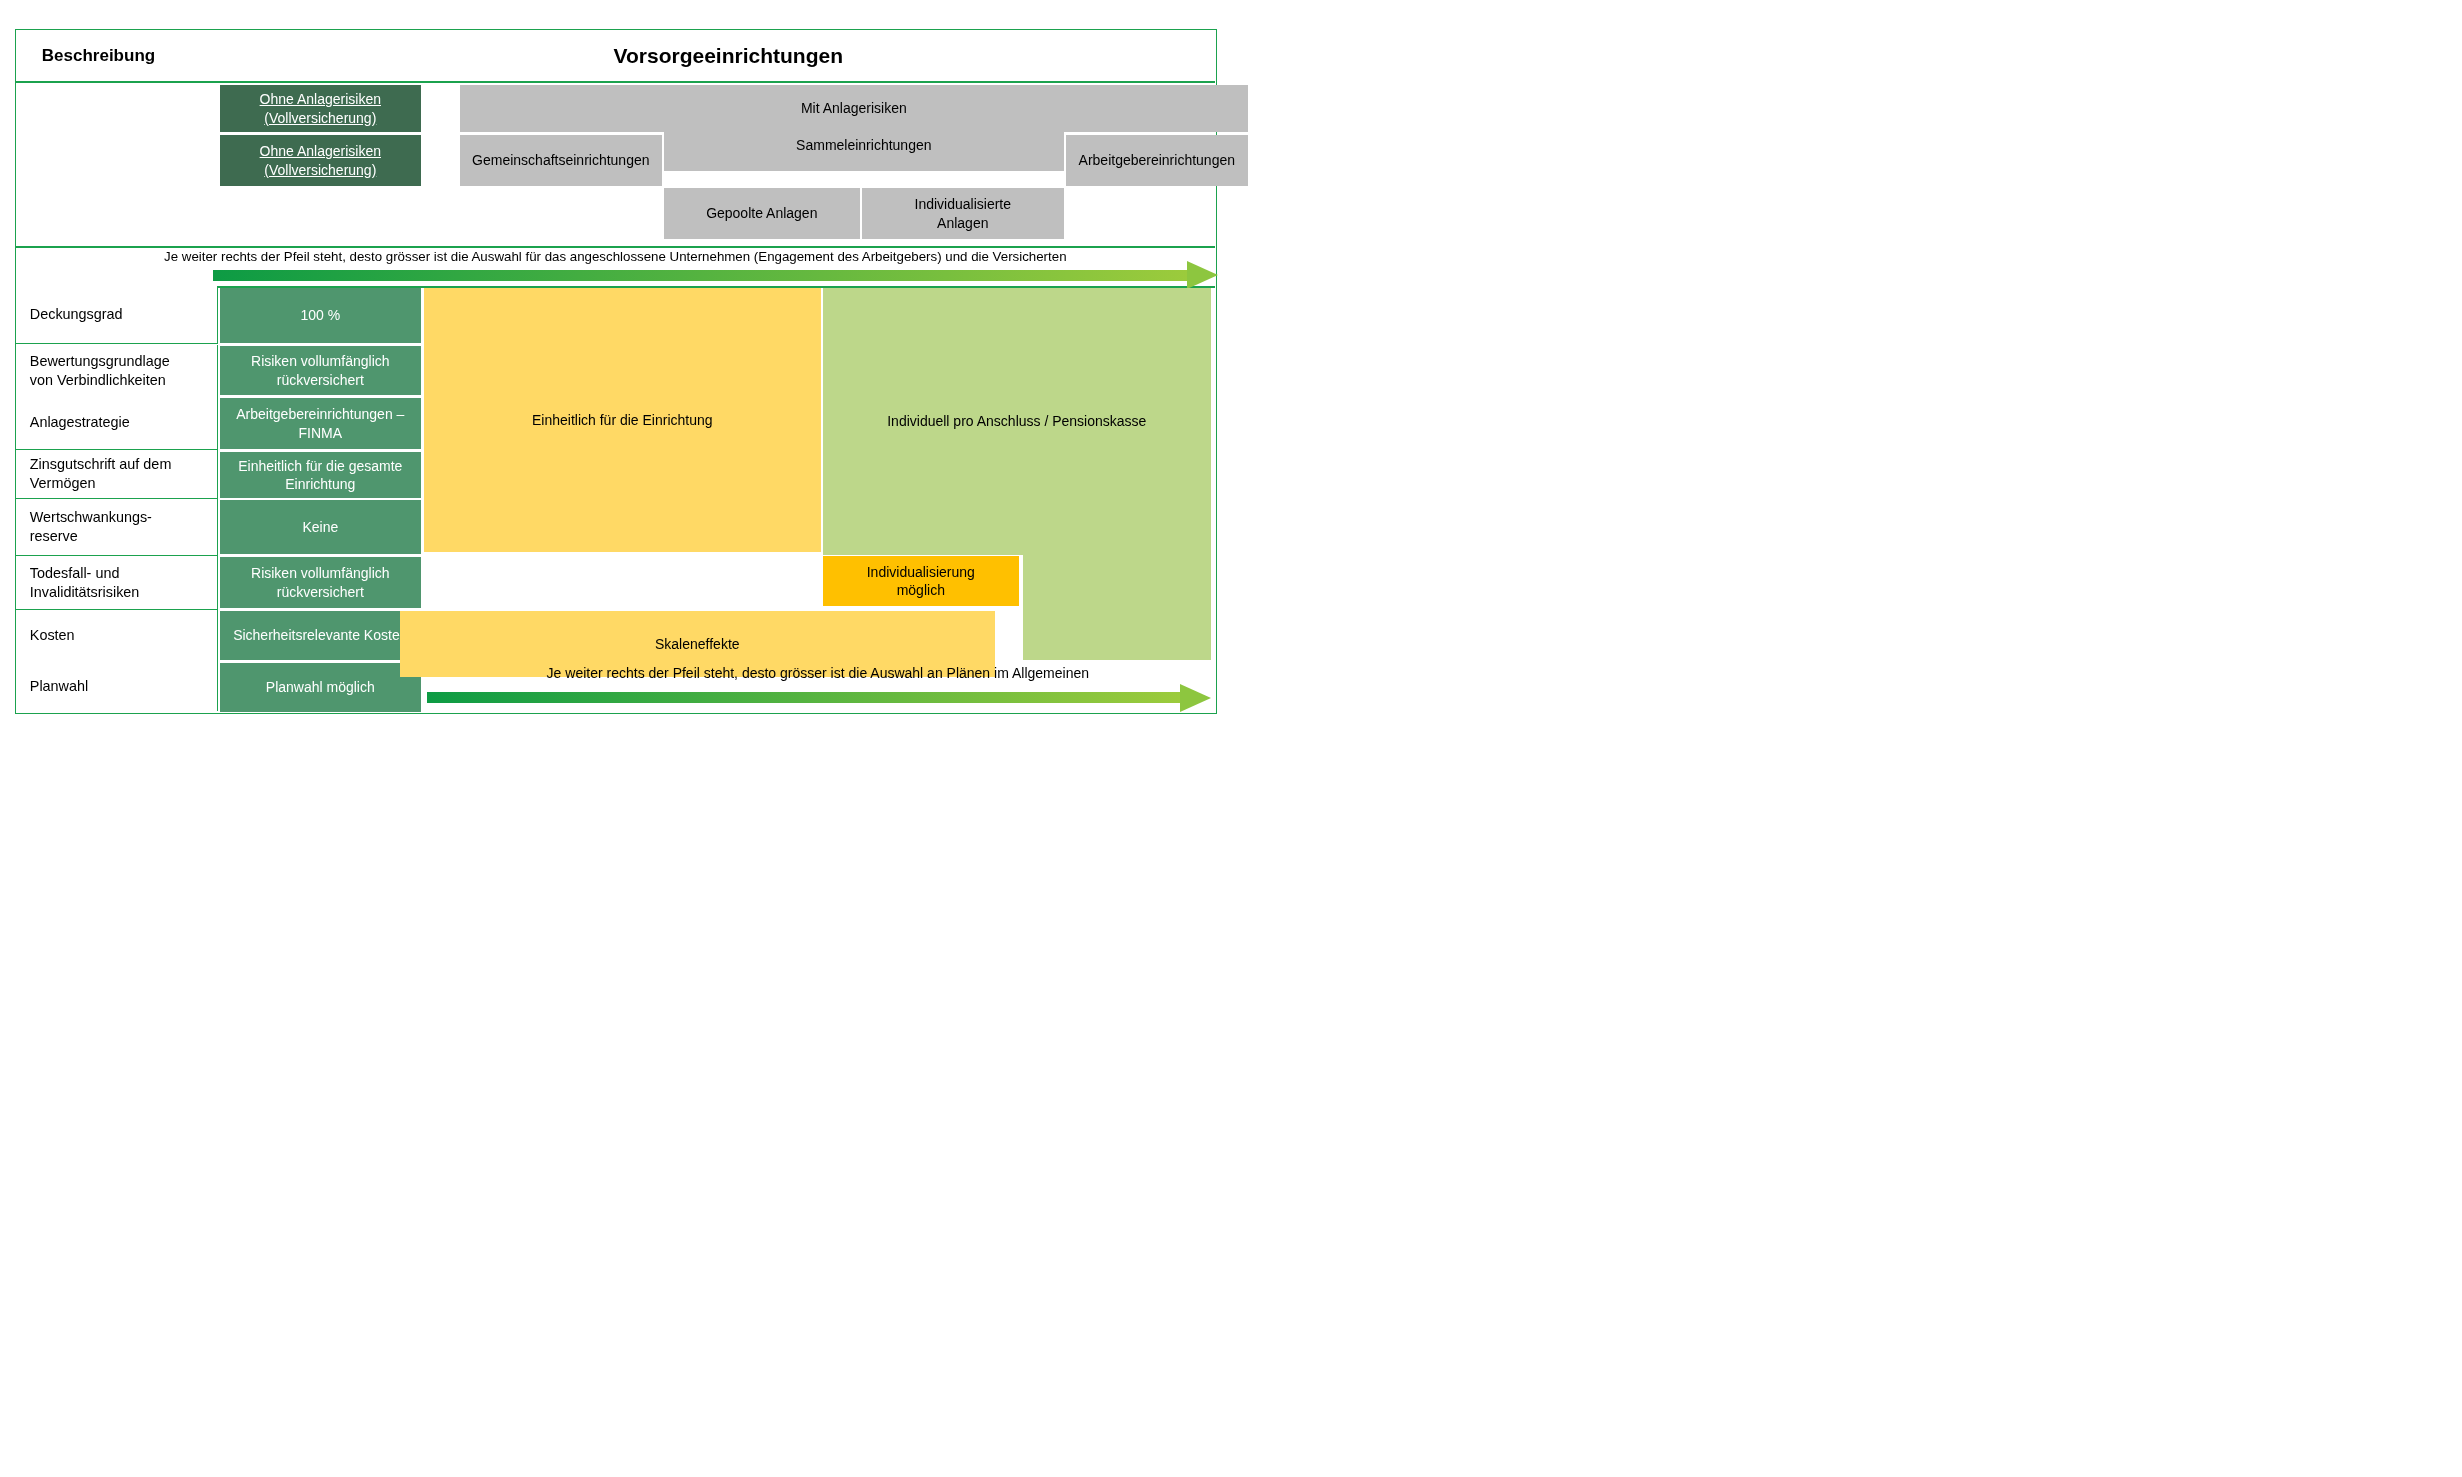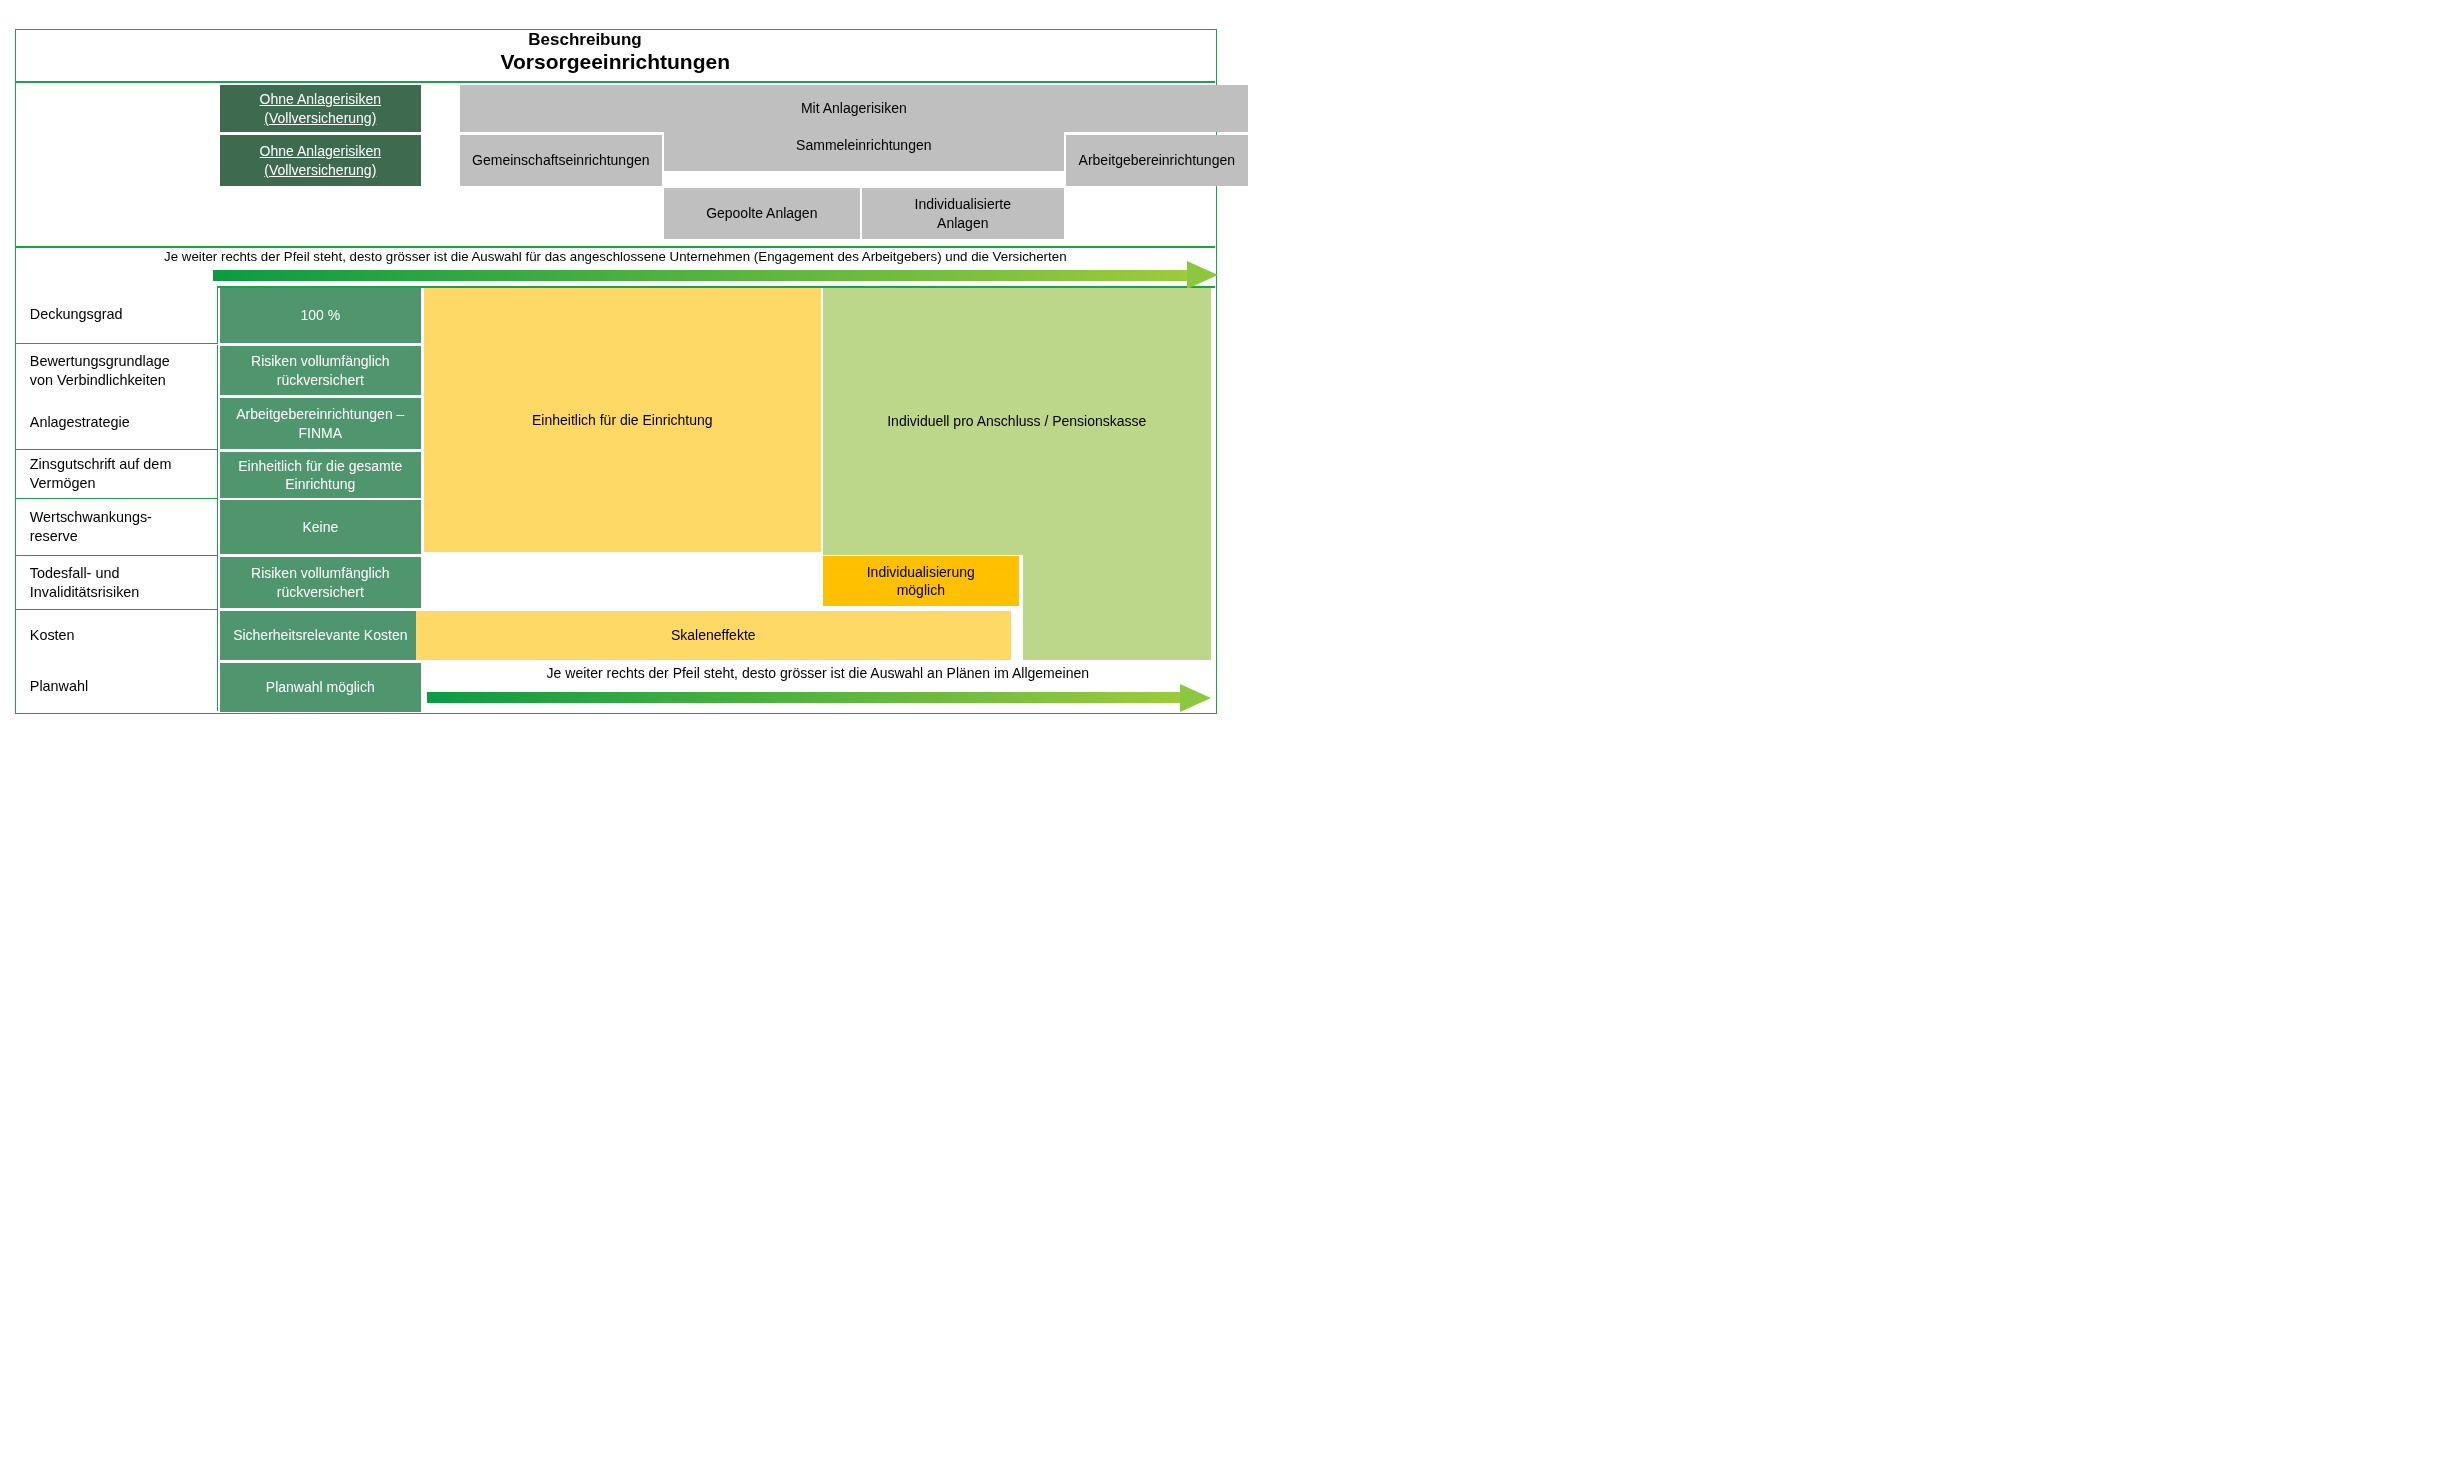--- a/index.html
+++ b/index.html
@@ -14,21 +14,21 @@
     --arrow_end:#9CCB3C;
     --arrow_head:#8DC63F;
   }
   html,body{margin:0;padding:0;background:#ffffff;}
   body{font-family:"Liberation Sans", sans-serif; color:#000;}
   .canvas{position:relative;width:1231px;height:739px;background:#fff;}
   .table-wrap{position:absolute;left:14.8px;top:29px;width:1202px;height:685px;
     border:1.5px solid var(--border_green);box-sizing:border-box;background:#fff;}
   .inner{position:absolute;left:0;top:0;width:1199px;height:682px;}
   .hline{position:absolute;left:0;width:1199px;height:1.5px;background:var(--border_green);}
-  .hdr-row{position:absolute;left:0;top:0;width:1199px;height:51px;display:flex;align-items:center;flex-direction:column;}
+  .hdr-row{position:absolute;left:12px;top:0;width:1199px;height:51px;display:flex;align-items:center;}
   .hdr-left{width:202px;padding-left:14px;font-size:17px;font-weight:bold;box-sizing:border-box;}
   .hdr-right{flex:1;text-align:center;font-size:21px;font-weight:bold;}
   .blk{position:absolute;display:flex;align-items:center;justify-content:center;
     text-align:center;font-size:14px;line-height:1.3;box-sizing:border-box;}
   .dgreen{background:var(--dark_green);color:#ffffff;text-decoration:underline;}
   .gray{background:var(--gray);color:#000;margin-left:36px;}
   .ygreen{background:var(--cell_green);color:#fff;}
   .yellow{background:var(--yellow);color:#000;}
   .lgreen{background:var(--light_green);color:#000;}
   .orange{background:var(--orange);color:#000;}
@@ -127,21 +127,21 @@
       <div class="blk ygreen" style="left:204px;top:633px;width:201px;height:49px">
           <span>Planwahl möglich</span>
         </div>
 
       <div class="blk yellow" style="left:408px;top:258px;width:397px;height:264px">Einheitlich für die Einrichtung</div>
       <div class="blk lgreen" style="left:807px;top:258px;width:388px;height:267px">Individuell pro Anschluss / Pensionskasse</div>
       <div class="blk lgreen" style="left:1007px;top:524px;width:188px;height:106px"></div>
       <div class="blk orange narrowtext" style="left:807px;top:526px;width:196px;height:50px">
           <span>Individualisierung möglich</span>
         </div>
-      <div class="blk yellow" style="left:400px;top:581px;width:595px;height:49px">Skaleneffekte</div>
+      <div class="blk yellow" style="left:384px;top:581px;width:595px;height:66px">Skaleneffekte</div>
 
       <div class="arrow-text2" style="left:408px;top:635px;width:788px">Je weiter rechts der Pfeil steht, desto grösser ist die Auswahl an Plänen im Allgemeinen</div>
       <div class="arrow-band" style="left:411px;top:662px;width:753px"></div>
       <div class="arrow-head" style="left:1164px;top:654px;border-top-width:14px;border-bottom-width:14px"></div>
 
     </div>
   </div>
 </div>
 
 

